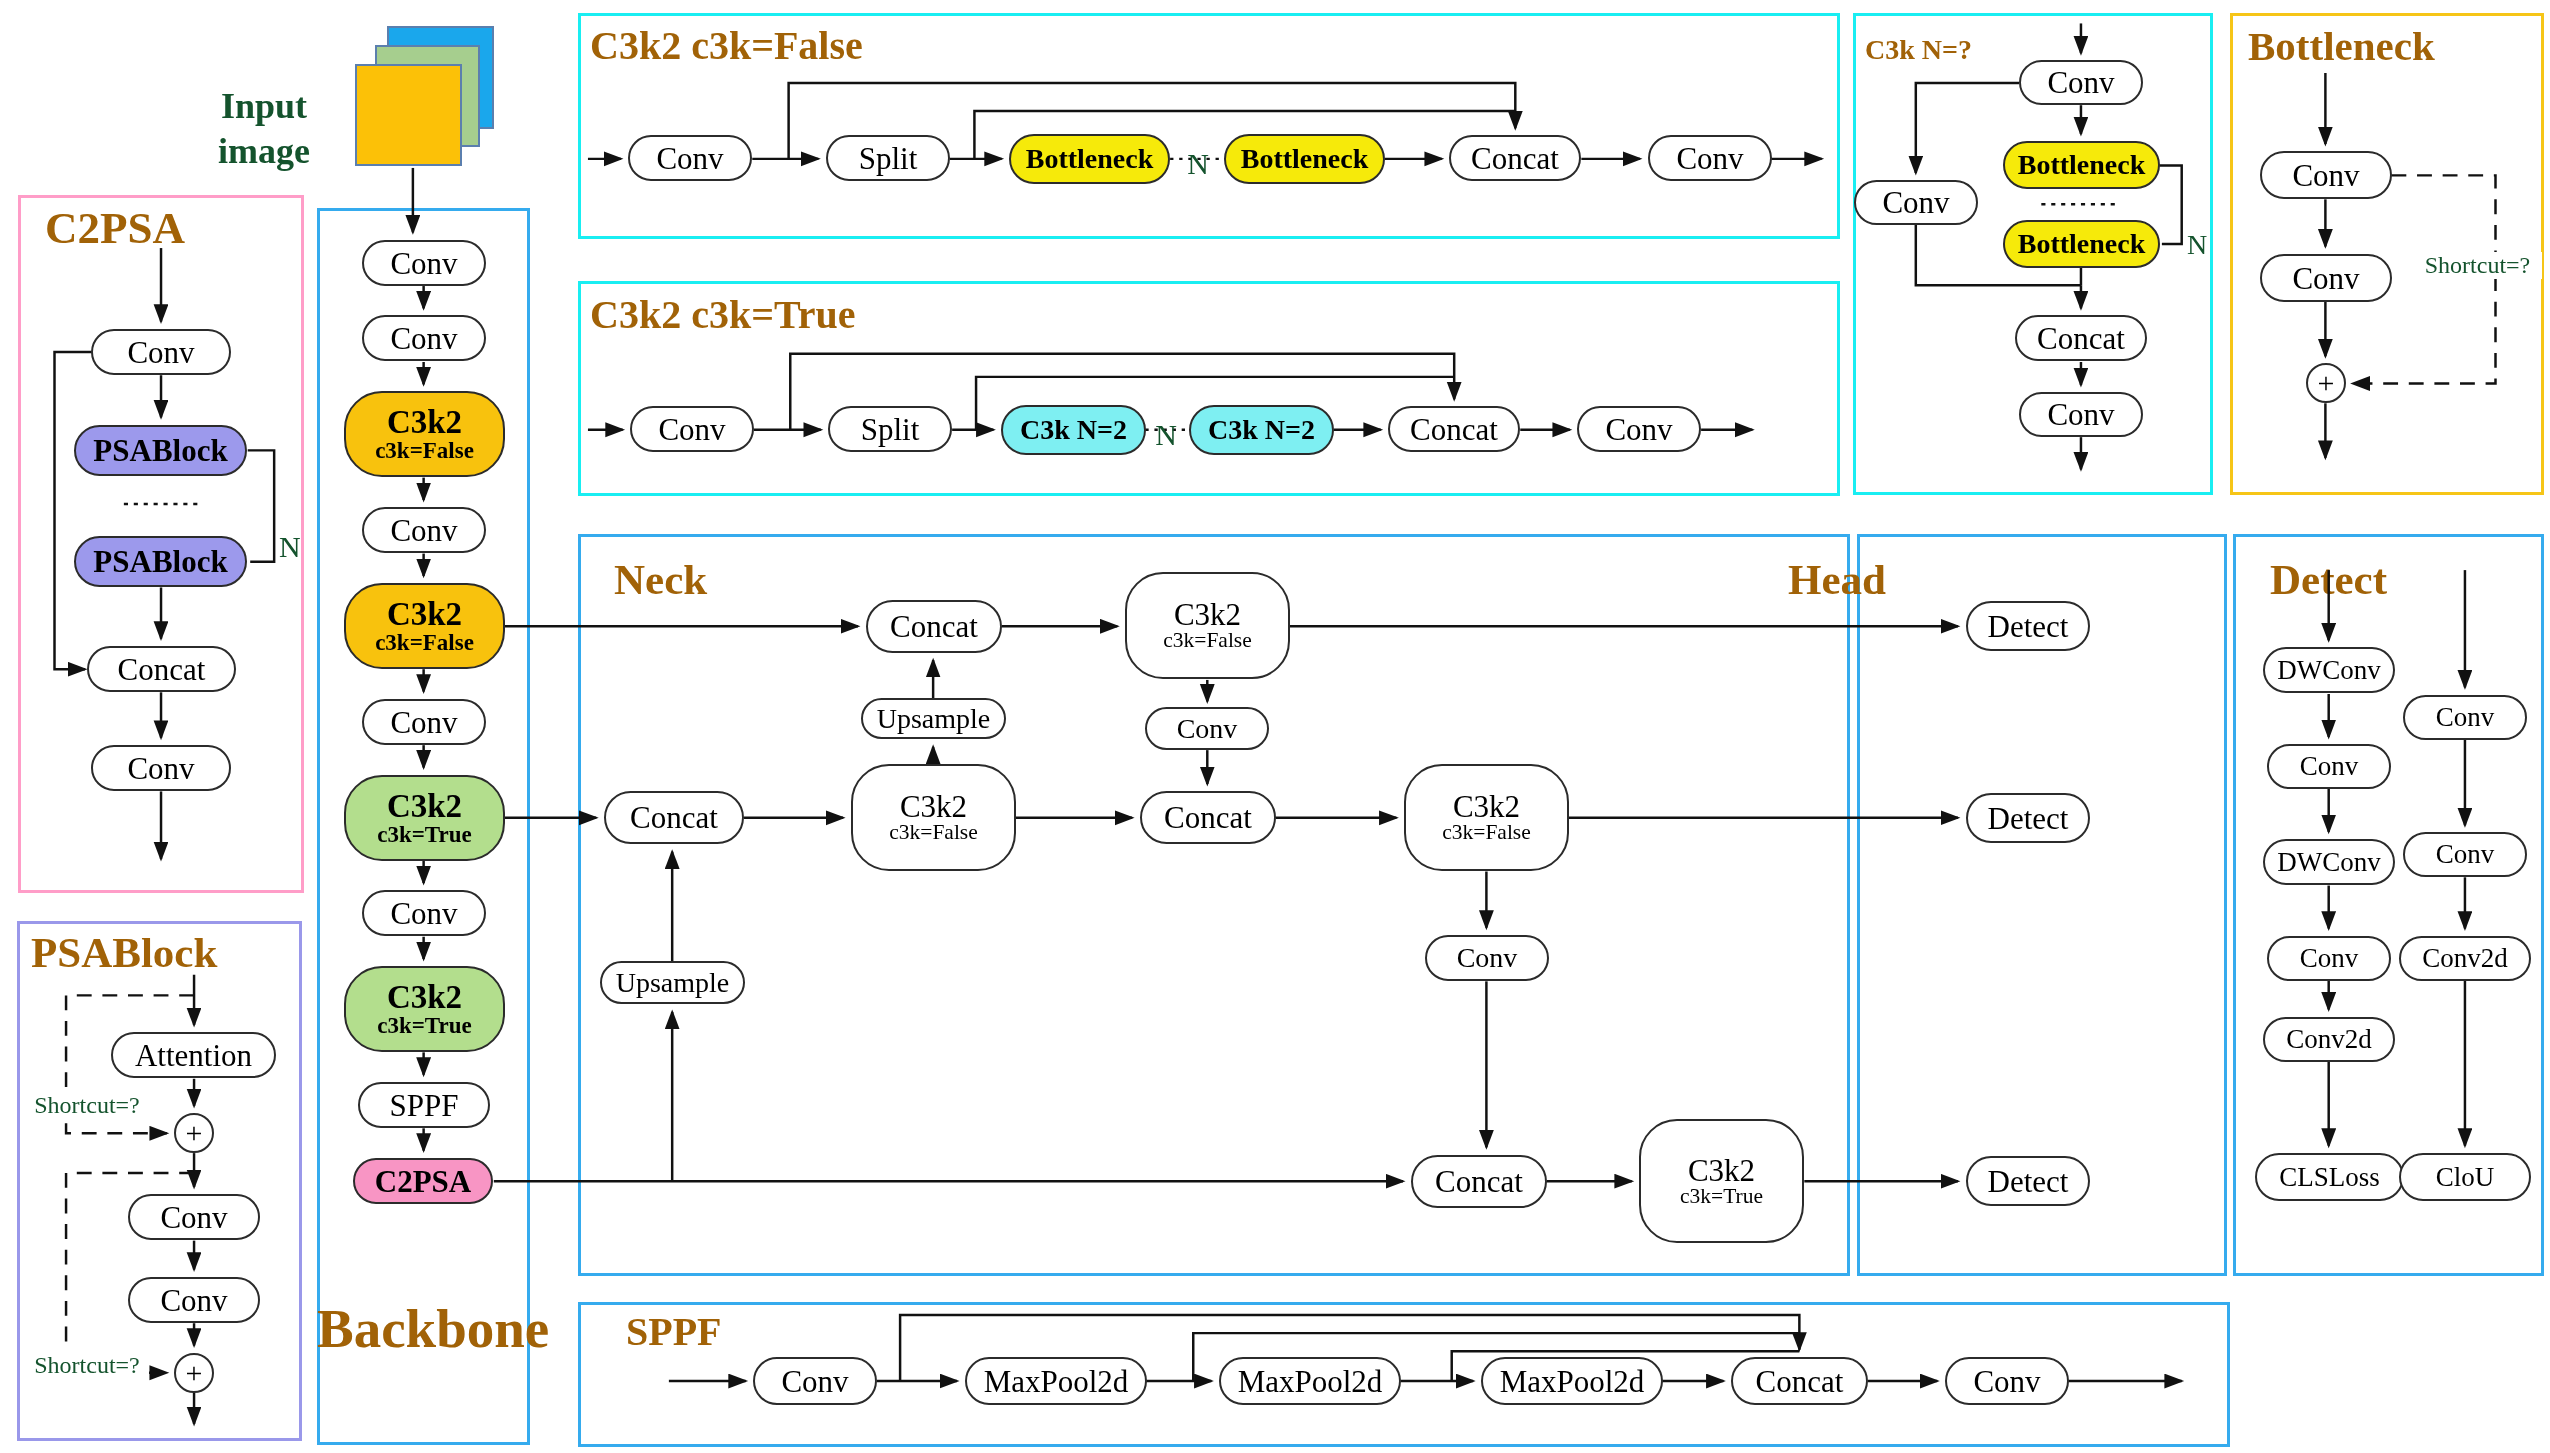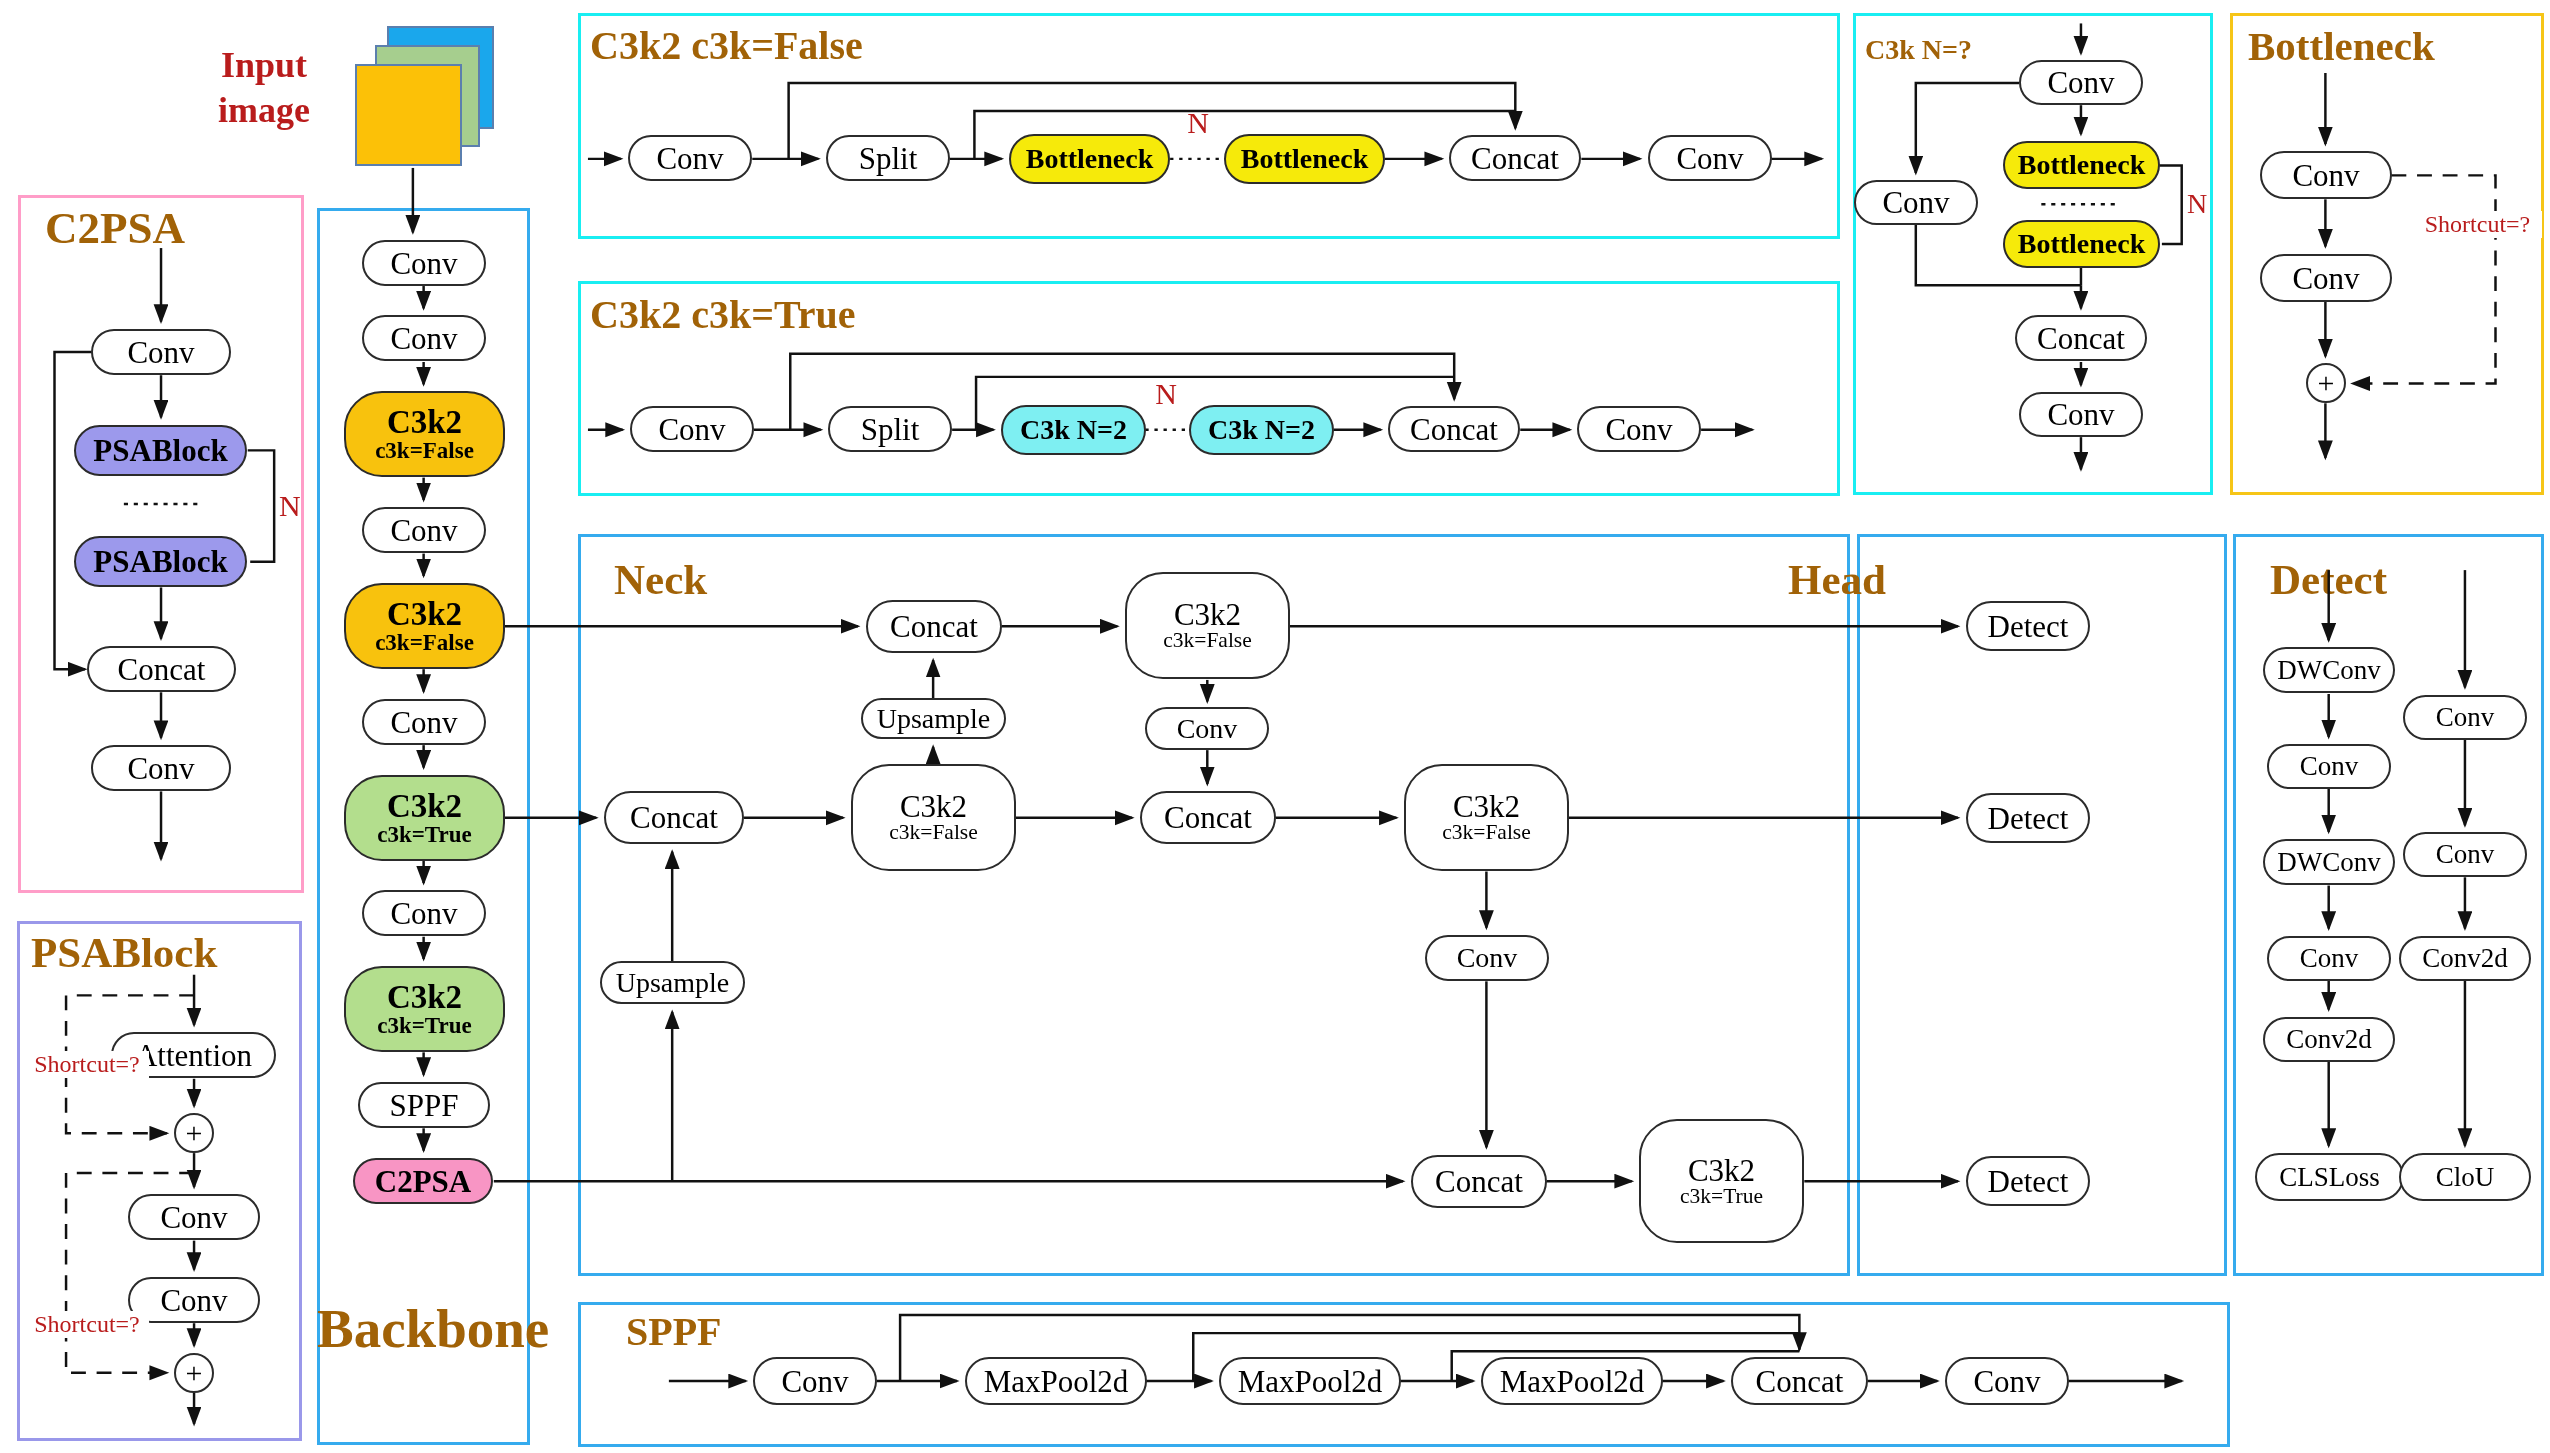--- a/index.html
+++ b/index.html
@@ -21,21 +21,21 @@
   .pill.bigpill{border-radius:38px;}
   .pill.orange{background:#f8c20d;font-weight:bold;}
   .pill.orange .sub{font-weight:bold;font-size:23px;}
   .pill.green{background:#b3de8d;font-weight:bold;}
   .pill.green .sub{font-weight:bold;font-size:23px;}
   .pill.pinkfill{background:#f895c4;font-weight:bold;}
   .pill.purplefill{background:#9c99ec;font-weight:bold;}
   .pill.yellowfill{background:#f6ea0a;font-weight:bold;font-size:28px;}
   .pill.cyanfill{background:#7eeff2;font-weight:bold;font-size:28px;}
   .pill.plus{border-radius:50%;font-size:30px;border-width:2.1px;}
-  .lbl{position:absolute;z-index:11;color:#b91c1c;white-space:nowrap;}
+  .lbl{position:absolute;z-index:11;color:#14532d;white-space:nowrap;margin-top:41px;}
   .sq{position:absolute;z-index:9;box-sizing:border-box;border:2.1px solid #5b7fae;}
 </style>
 </head>
 <body>
 
 <div id="canvas">
 
   <div class="panel pink" style="left:18px;top:195px;width:286px;height:698px;"></div>
   <div class="panel purple" style="left:16.5px;top:921px;width:285px;height:520px;"></div>
   <div class="panel blue" style="left:317px;top:208px;width:213px;height:1237px;"></div>

